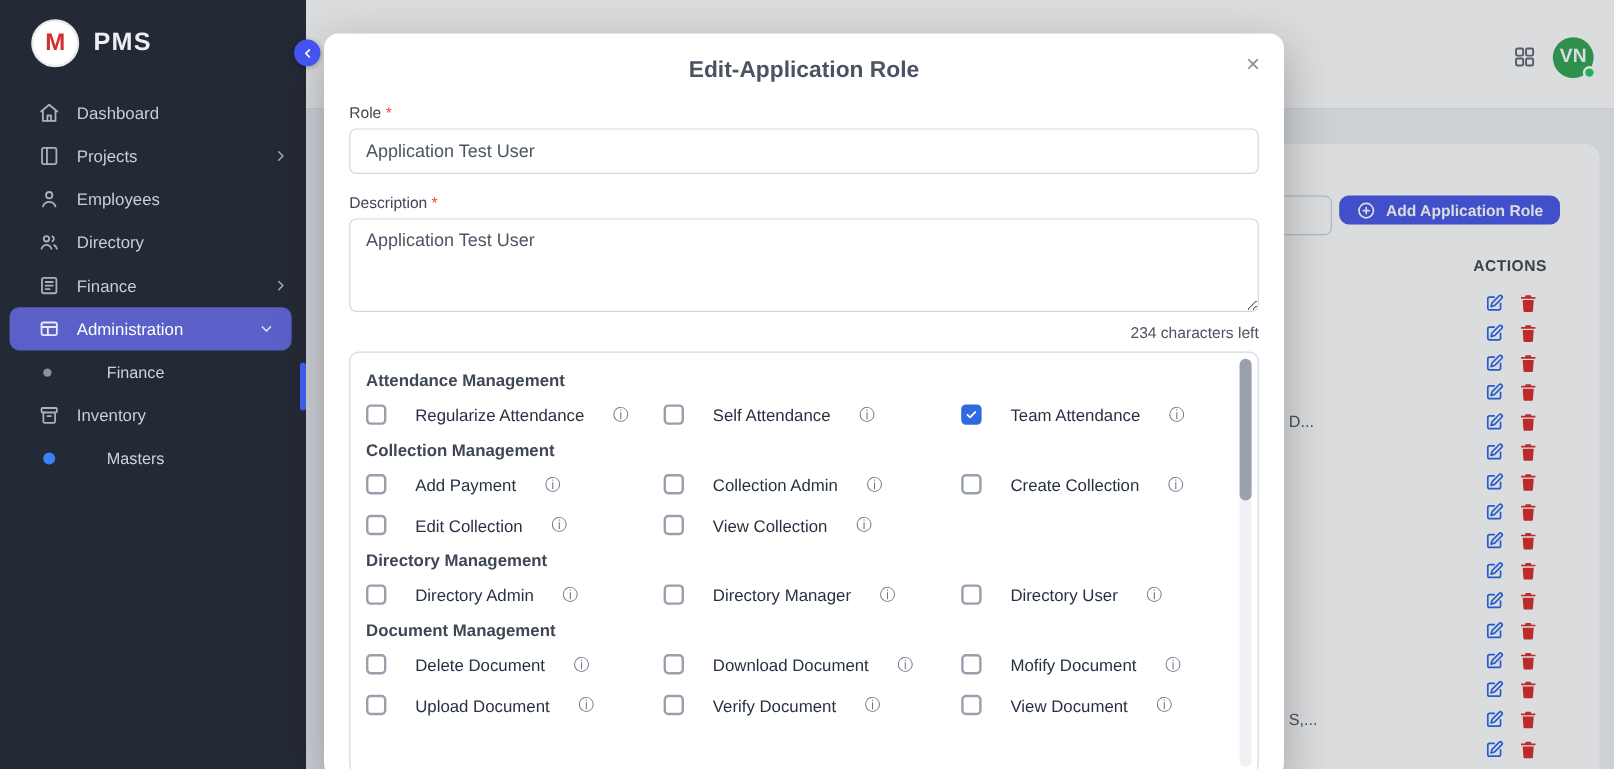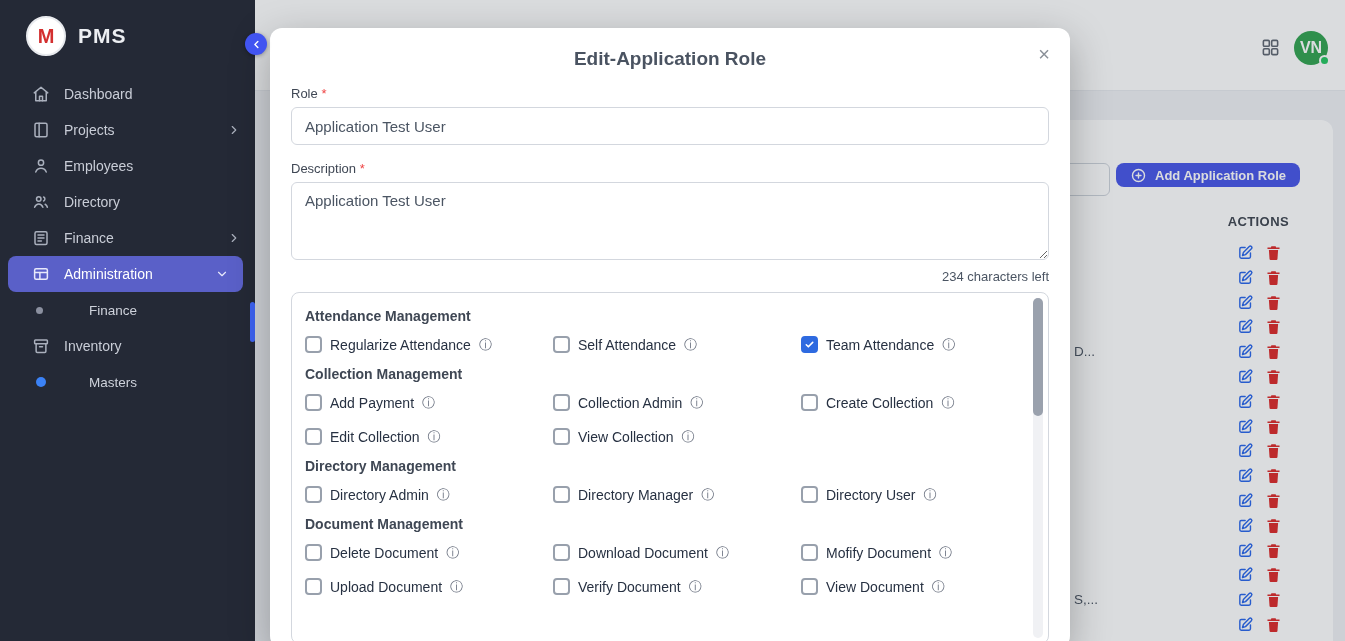--- a/index.html
+++ b/index.html
@@ -71,21 +71,21 @@
   .req{color:#ef4444;}
   .field input{width:100%;height:38px;box-sizing:border-box;border:1px solid #d3d7de;border-radius:6px;
     padding:0 13px;font-size:15px;color:#4b5563;outline:none;font-family:inherit;background:#fff;}
   .field textarea{width:100%;height:78px;box-sizing:border-box;border:1px solid #d3d7de;border-radius:6px;
     padding:9px 13px;font-size:15px;color:#4b5563;outline:none;font-family:inherit;resize:vertical;background:#fff;}
   .chars-left{margin-top:5px;font-size:13px;color:#4b5563;text-align:right;}
   .perm-box{margin-top:8px;border:1px solid #d3d7de;border-radius:8px;height:352px;position:relative;
     overflow:hidden;padding:2px 30px 0 13px;box-sizing:border-box;}
   .perm-title{font-size:14px;font-weight:700;color:#3f4754;margin:13px 0 12px;}
   .perm-grid{display:grid;grid-template-columns:248px 248px auto;row-gap:17px;margin-bottom:6px;}
-  .perm-item{display:flex;align-items:center;gap:8px;font-size:14px;color:#273142;cursor:pointer;}
+  .perm-item{display:flex;align-items:center;gap:24px;font-size:14px;color:#273142;cursor:pointer;}
   .cb{width:17px;height:17px;border:2px solid #98a0ac;border-radius:4px;box-sizing:border-box;background:#fff;
     flex:none;display:flex;align-items:center;justify-content:center;}
   .cb.checked{background:var(--checkbox-blue,#2e6ae0);border-color:var(--checkbox-blue,#2e6ae0);}
   .cb svg{width:11px;height:11px;}
   .perm-label{white-space:nowrap;}
   .info{color:#6b7280;font-size:13px;line-height:1;}
   .sb{position:absolute;top:5px;right:5px;bottom:5px;width:10px;background:#f0f1f4;border-radius:5px;}
   .sb .thumb{position:absolute;top:0;left:0;width:10px;height:118px;background:#9aa1ad;border-radius:5px;}
 </style>
 </head>

